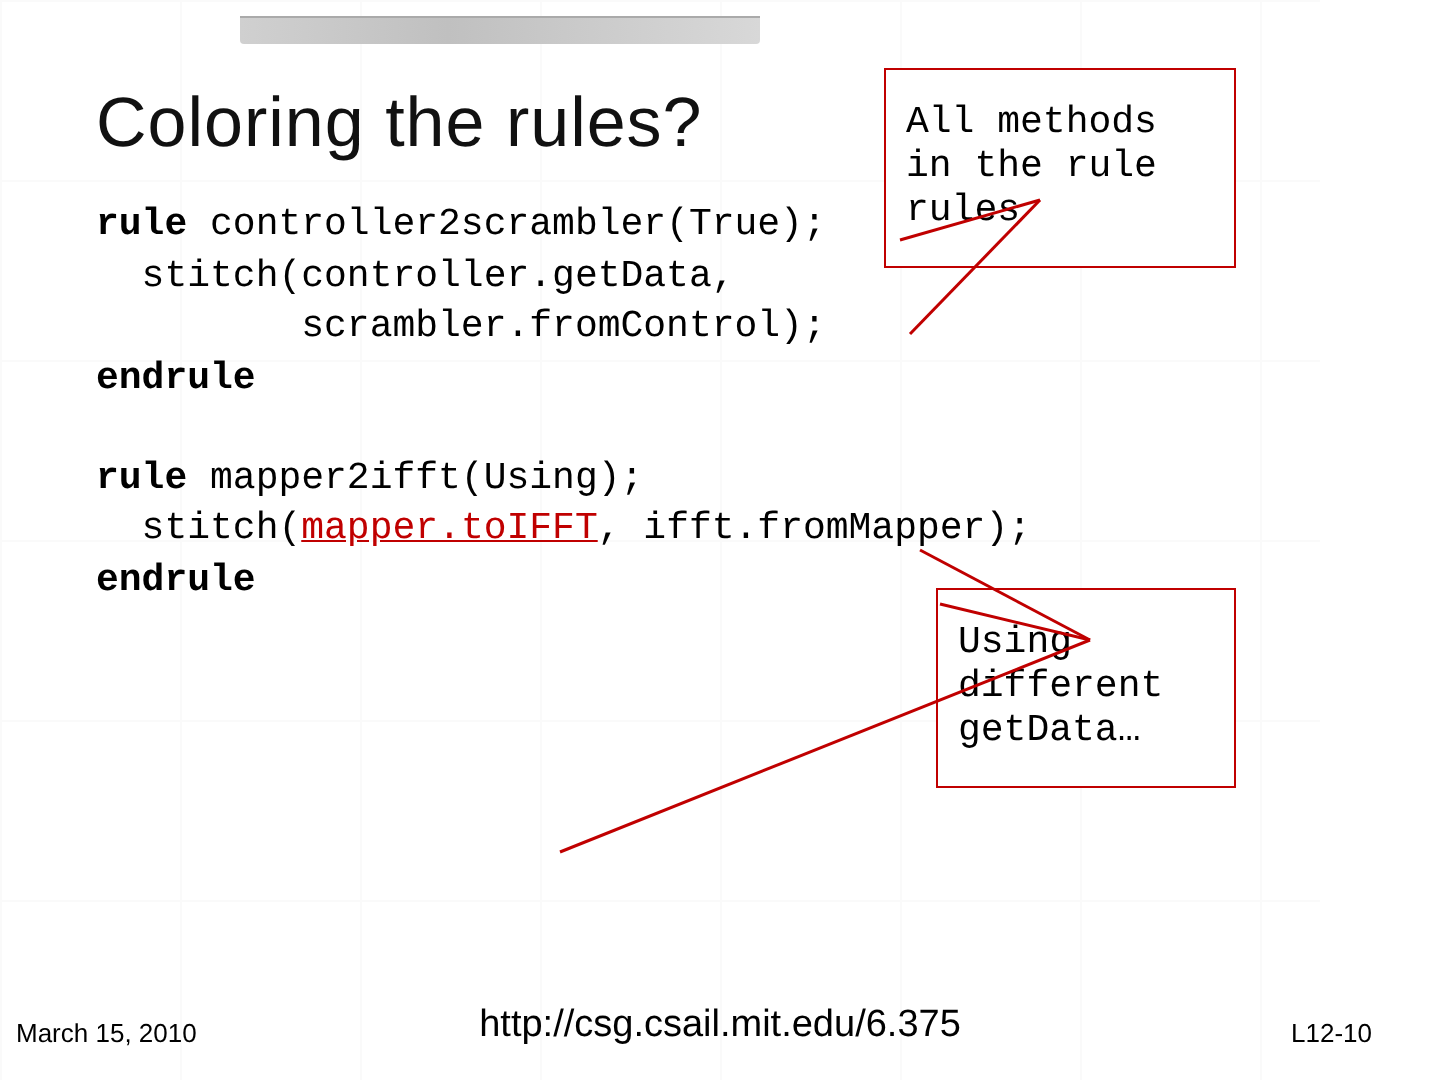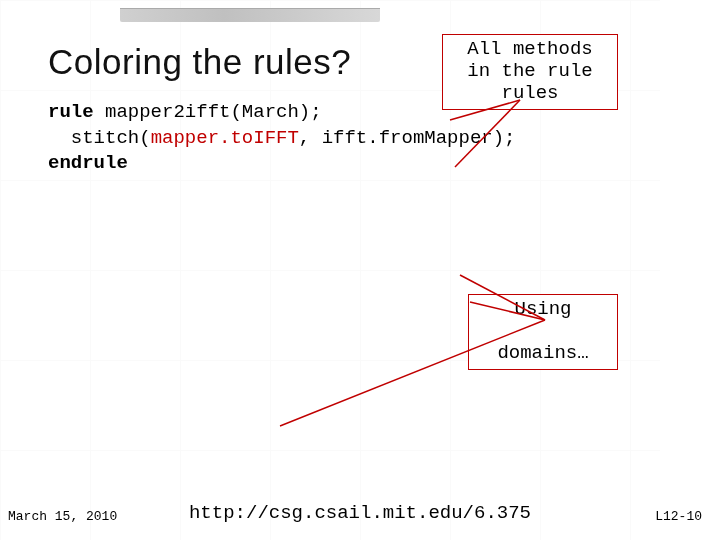--- a/index.html
+++ b/index.html
@@ -37,43 +37,42 @@
   }
   .code {
     font-family: "Courier New", Courier, monospace;
     font-size: 19px;
     line-height: 1.35;
     color: #000;
     margin-bottom: 24px;
     white-space: pre;
   }
   .code .kw { font-weight: bold; }
-  .code .red { color: #c00000; }
+  .code .red { color: #c00000; text-decoration: underline; }
   .callout {
     position: absolute;
     border: 1.5px solid #c00000;
     background: #fff;
     font-family: "Courier New", Courier, monospace;
     font-size: 19px;
     color: #000;
-    text-align: center;
-    padding: 4px 10px;
+    padding: 16px 10px;
     line-height: 1.15;
   }
   #callout1 { top: 34px; right: 42px; width: 176px; }
   #callout2 { top: 262px; right: 42px; width: 150px; margin-top: 32px; }
   .footer {
     position: absolute;
     bottom: 16px;
     left: 0;
     width: 720px;
-    padding: 0 18px 0 8px;
+    padding: 0 34px 0 8px;
     font-size: 13px;
     color: #000;
-    font-family: Liberation Mono, monospace;
+    font-family: Liberation Sans, sans-serif;
     display: flex;
     justify-content: space-between;
     align-items: flex-end;
   }
   .footer-center {
     position: absolute;
     left: 50%;
     transform: translateX(-50%);
     font-size: 19px;
   }
@@ -97,36 +96,40 @@
 </style>
 </head>
 <body>
 
 <div class="slide">
   <div class="gridbg"></div>
   <div class="top-bar"></div>
 
   <h1 class="title">Coloring the rules?</h1>
 
+  <div class="code"><span class="kw">rule</span><span> controller2scrambler(True);</span>
+<span>  stitch(controller.getData,</span>
+<span>         scrambler.fromControl);</span>
+<span class="kw">endrule</span></div>
 
 
-  <div class="code"><span class="kw">rule</span><span> mapper2ifft(March);</span>
+  <div class="code"><span class="kw">rule</span><span> mapper2ifft(Using);</span>
 <span>  stitch(</span><span class="red">mapper.toIFFT</span><span>, ifft.fromMapper);</span>
 <span class="kw">endrule</span></div>
 
   <div id="callout1" class="callout">
     <span>All methods</span><br>
     <span>in the rule</span><br>
     <span>rules</span>
   </div>
 
   <div id="callout2" class="callout">
     <span>Using</span><br>
-    <br>
-    <span>domains…</span>
+    <span>different</span><br>
+    <span>getData…</span>
   </div>
 
   <svg class="lines">
     <line x1="520" y1="100" x2="450" y2="120" stroke="#c00000" stroke-width="1.5"></line>
     <line x1="520" y1="100" x2="455" y2="167" stroke="#c00000" stroke-width="1.5"></line>
     <line x1="545" y1="320" x2="460" y2="275" stroke="#c00000" stroke-width="1.5"></line>
     <line x1="545" y1="320" x2="470" y2="302" stroke="#c00000" stroke-width="1.5"></line>
     <line x1="545" y1="320" x2="280" y2="426" stroke="#c00000" stroke-width="1.5"></line>
   </svg>
 

